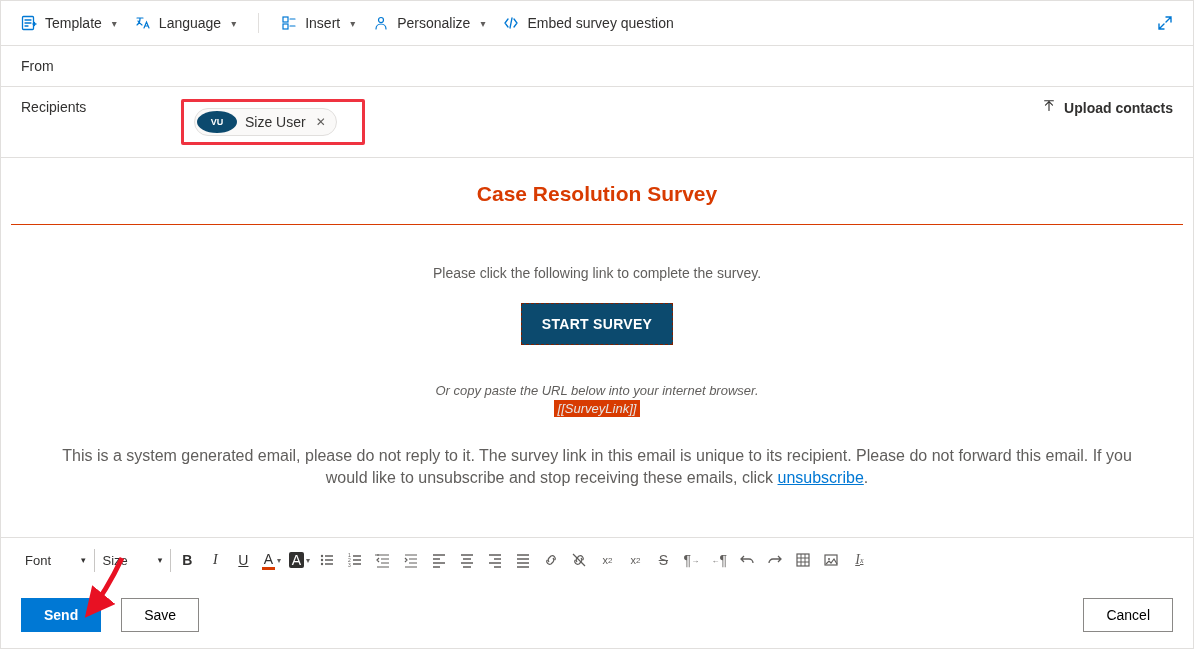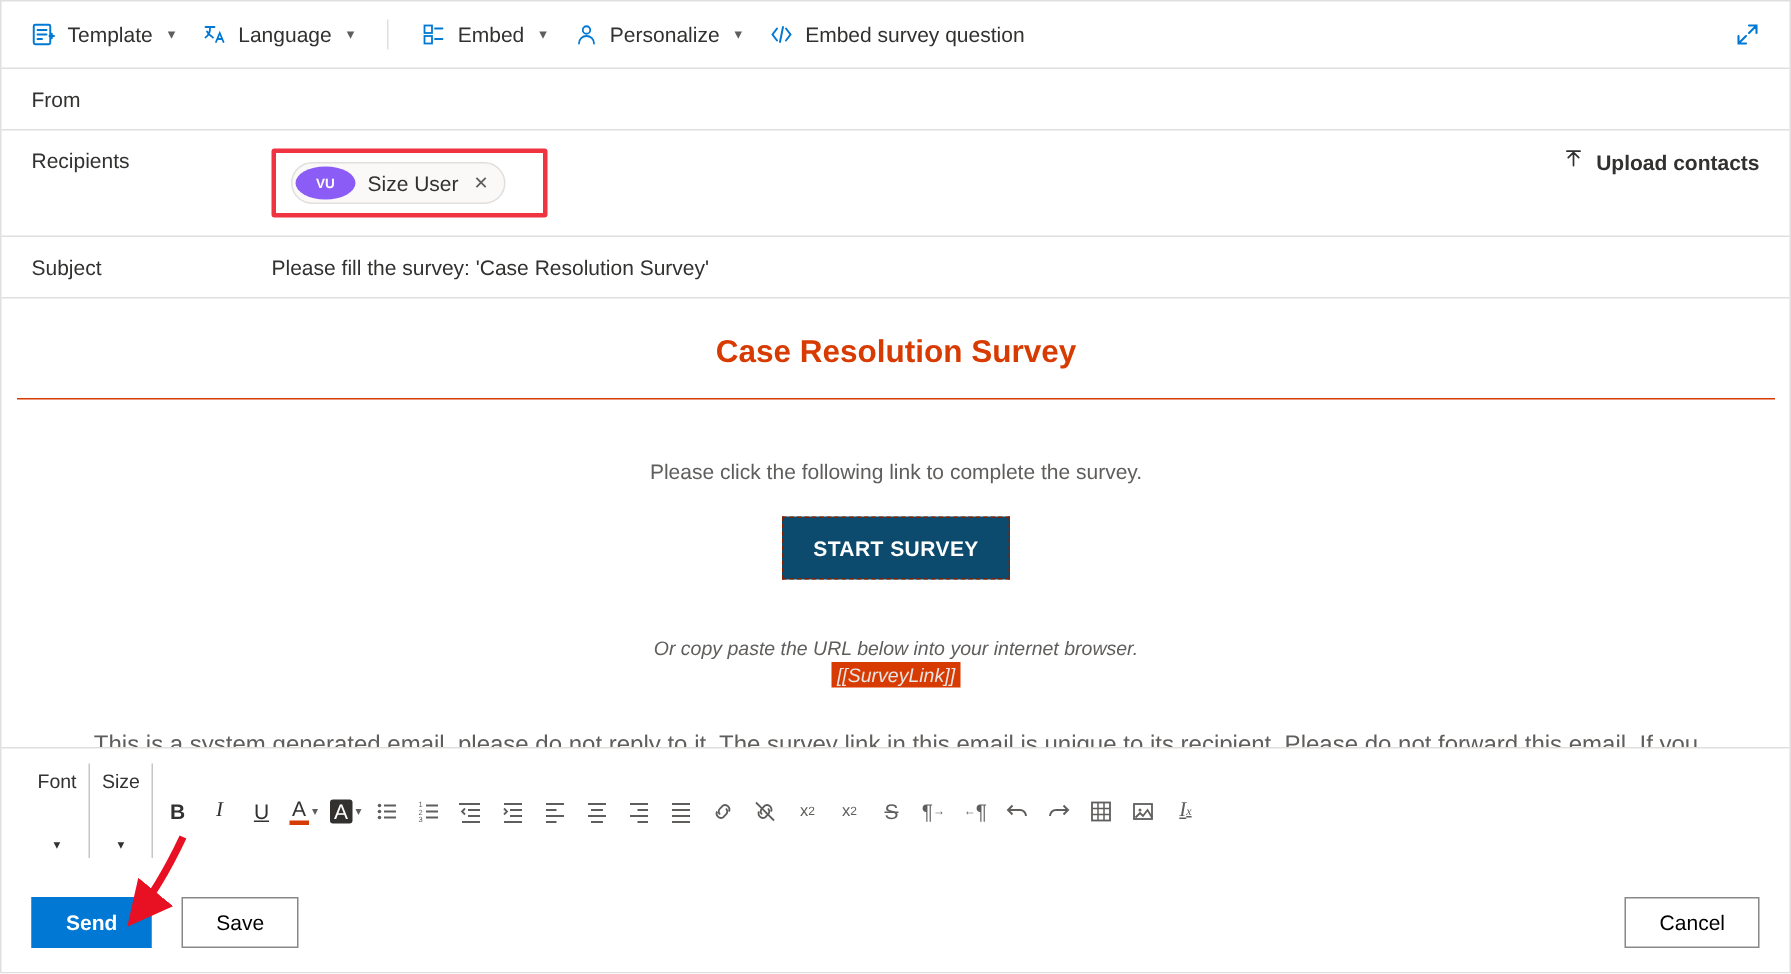--- a/index.html
+++ b/index.html
@@ -10,37 +10,37 @@
   .toolbar-item .icon { color: #0078d4; display: flex; align-items: center; }
   .toolbar-item .chev { color: #605e5c; font-size: 10px; margin-left: 2px; }
   .toolbar-div { width: 1px; height: 20px; background: #e1dfdd; margin: 0 4px; }
   .expand-btn { margin-left: auto; color: #0078d4; cursor: pointer; display: flex; align-items: center; }
   .field-row { display: flex; align-items: flex-start; padding: 12px 20px; border-bottom: 1px solid #e1dfdd; }
   .field-label { width: 160px; color: #323130; }
   .field-value { flex: 1; display: flex; align-items: center; color: #605e5c; gap: 6px; }
   .field-value.subject { color: #323130; }
   .highlight-box { border: 3px solid #ef3340; padding: 6px 10px; border-radius: 2px; display: inline-flex; align-items: center; }
   .chip { display: inline-flex; align-items: center; background: #faf9f8; border: 1px solid #e1dfdd; border-radius: 14px; padding: 2px 8px 2px 2px; gap: 8px; }
-  .chip .avatar { width: 40px; height: 22px; border-radius: 50%; background: #8b5cf6; color: #fff; font-size: 9px; font-weight: 700; display: flex; align-items: center; justify-content: center; }
+  .chip .avatar { width: 40px; height: 22px; border-radius: 50%; background: #0c4a6e; color: #fff; font-size: 9px; font-weight: 700; display: flex; align-items: center; justify-content: center; }
   .chip .name { color: #323130; }
   .chip .x { color: #605e5c; font-size: 12px; cursor: pointer; padding: 0 2px; }
   .upload-contacts { display: flex; align-items: center; gap: 8px; cursor: pointer; color: #323130; font-weight: bold; }
   .upload-contacts .icon { font-size: 14px; }
   .body-area { flex: 1; overflow: auto; padding: 24px 10px 10px; text-align: center; }
   .survey-title-wrap { padding-bottom: 18px; }
   .survey-title { color: #d83b01; font-weight: 600; font-size: 21px; }
   .orange-rule { height: 1px; background: #d83b01; margin: 0 0 40px; }
   .cta-text { color: #605e5c; margin-bottom: 22px; }
   .start-btn { display: inline-block; background: #0c4a6e; color: #fff; font-weight: 600; padding: 12px 20px; border: 1px dashed #7f2000; cursor: pointer; letter-spacing: 0.3px; }
   .copy-text { color: #605e5c; font-style: italic; margin-top: 38px; font-size: 13px; }
   .survey-link-tag { display: inline-block; background: #d83b01; color: #e5e5e5; padding: 1px 4px; font-style: italic; font-size: 13px; margin-top: 2px; }
   .disclaimer { font-size: 16px; color: #605e5c; margin-top: 28px; line-height: 1.4; padding: 0 40px; }
   .disclaimer a { color: #0078d4; text-decoration: underline; }
   .editor-bar { border-top: 1px solid #e1dfdd; padding: 10px 20px; display: flex; align-items: center; gap: 4px; color: #605e5c; }
-  .combo { display: flex; align-items: center; gap: 30px; font-size: 13px; color: #323130; cursor: pointer; position: relative; border-right: 1px solid #c8c6c4; padding: 4px 8px 4px 4px; flex-direction: column; }
+  .combo { display: flex; align-items: center; gap: 30px; font-size: 13px; color: #323130; cursor: pointer; position: relative; border-right: 1px solid #c8c6c4; padding: 4px 8px 4px 4px; }
   .combo .tri { font-size: 9px; color: #323130; }
   .eb-btn { width: 24px; height: 24px; display: flex; align-items: center; justify-content: center; cursor: pointer; color: #605e5c; }
   .eb-btn svg { width: 16px; height: 16px; }
   .bottom-bar { border-top: 0; padding: 16px 20px; display: flex; align-items: center; gap: 20px; }
   .btn { padding: 8px 22px; font-size: 14px; cursor: pointer; border: 1px solid #8a8886; background: #fff; }
   .btn.primary { background: #0078d4; color: #fff; border-color: #0078d4; font-weight: 600; }
   .btn.cancel { margin-left: auto; }
   .arrow-annotation { position: absolute; pointer-events: none; }
 </style>
 </head>
@@ -72,21 +72,21 @@
     </div>
     <div class="toolbar-div"></div>
     <div class="toolbar-item">
       <span class="icon">
         <svg width="16" height="16" viewBox="0 0 16 16" fill="none">
             <rect x="2" y="2" width="5" height="5" stroke="#0078d4" stroke-width="1.2"></rect>
             <rect x="2" y="9" width="5" height="5" stroke="#0078d4" stroke-width="1.2"></rect>
             <path d="M9 4h5M9 11h5" stroke="#0078d4" stroke-width="1.2" stroke-linecap="round"></path>
           </svg>
       </span>
-      <span>Embed</span>
+      <span>Insert</span>
       <span class="chev">▾</span>
     </div>
     <div class="toolbar-item">
       <span class="icon">
         <svg width="16" height="16" viewBox="0 0 16 16" fill="none">
             <circle cx="8" cy="5" r="2.5" stroke="#0078d4" stroke-width="1.2"></circle>
             <path d="M3 14c0-2.8 2.2-5 5-5s5 2.2 5 5" stroke="#0078d4" stroke-width="1.2" stroke-linecap="round"></path>
           </svg>
       </span>
       <span>Personalize</span>
@@ -126,24 +126,20 @@
     <div class="upload-contacts">
       <span class="icon">
         <svg width="14" height="14" viewBox="0 0 16 16" fill="none">
             <path d="M8 13V3M8 3L4 7M8 3l4 4M3 2h10" stroke="#323130" stroke-width="1.3" stroke-linecap="round"></path>
           </svg>
       </span>
       <span>Upload contacts</span>
     </div>
   </div>
 
-  <div class="field-row">
-    <div class="field-label">Subject</div>
-    <div class="field-value subject">Please fill the survey: 'Case Resolution Survey'</div>
-  </div>
 
   <div class="body-area">
     <div class="survey-title-wrap"><span class="survey-title">Case Resolution Survey</span></div>
     <div class="orange-rule"></div>
     <div class="cta-text">Please click the following link to complete the survey.</div>
     <div class="start-btn">START SURVEY</div>
     <div class="copy-text">Or copy paste the URL below into your internet browser.</div>
     <div><span class="survey-link-tag">[[SurveyLink]]</span></div>
     <div class="disclaimer">
       <span>This is a system generated email, please do not reply to it. The survey link in this email is unique to its recipient. Please do not forward this email. If you would like to unsubscribe and stop receiving these emails, click </span><a href="#">unsubscribe</a><span>.</span>

